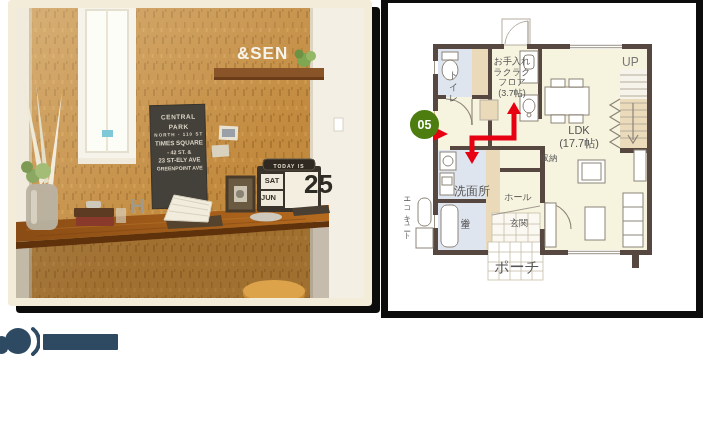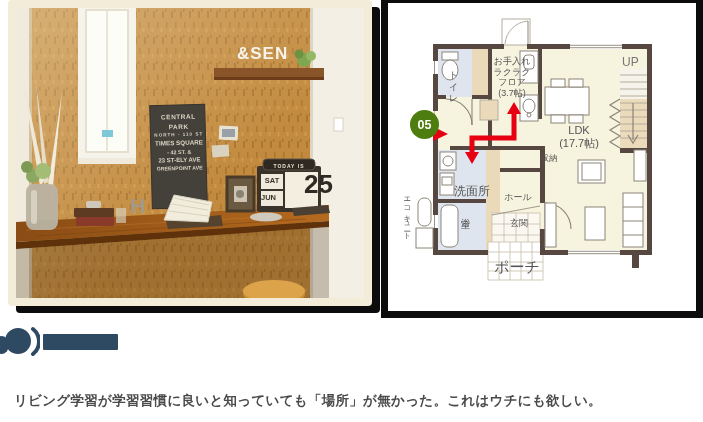--- a/index.html
+++ b/index.html
@@ -368,15 +368,14 @@
     <div class="plan-label vertical lbl-ecocute">エコキュート</div>
     <div class="badge">05</div>
   </div>
 
   <svg class="voice-icon" width="48" height="36" viewBox="0 0 48 36">
     <ellipse cx="10" cy="21" rx="7" ry="9" fill="#2e4a63"></ellipse>
     <circle cx="26" cy="17" r="13" fill="#2e4a63"></circle>
     <path d="M 41 5 A 16 16 0 0 1 41 30" fill="none" stroke="#2e4a63" stroke-width="4" stroke-linecap="round"></path>
   </svg>
   <div class="voice-label-block"></div>
-  <p class="comment-text">リビング学習が学習習慣に良いと知っていても「場所」が無かった。これはウチにも欲しい。</p>
 
 </div>
 
 </body></html>

